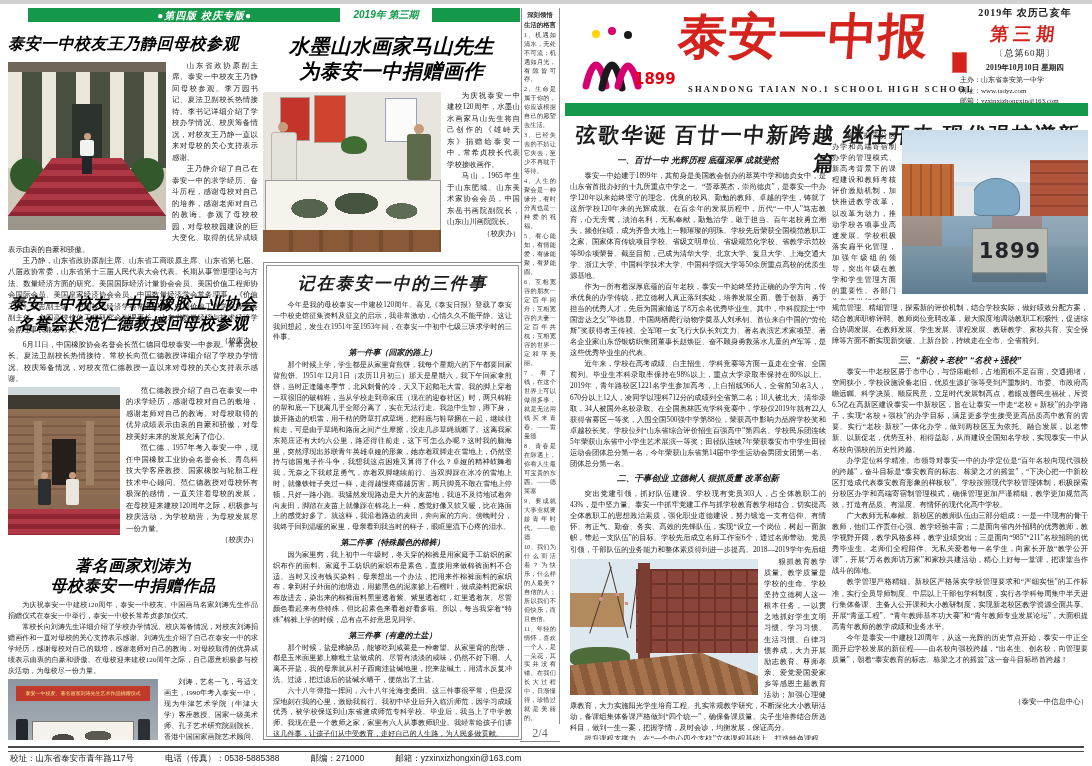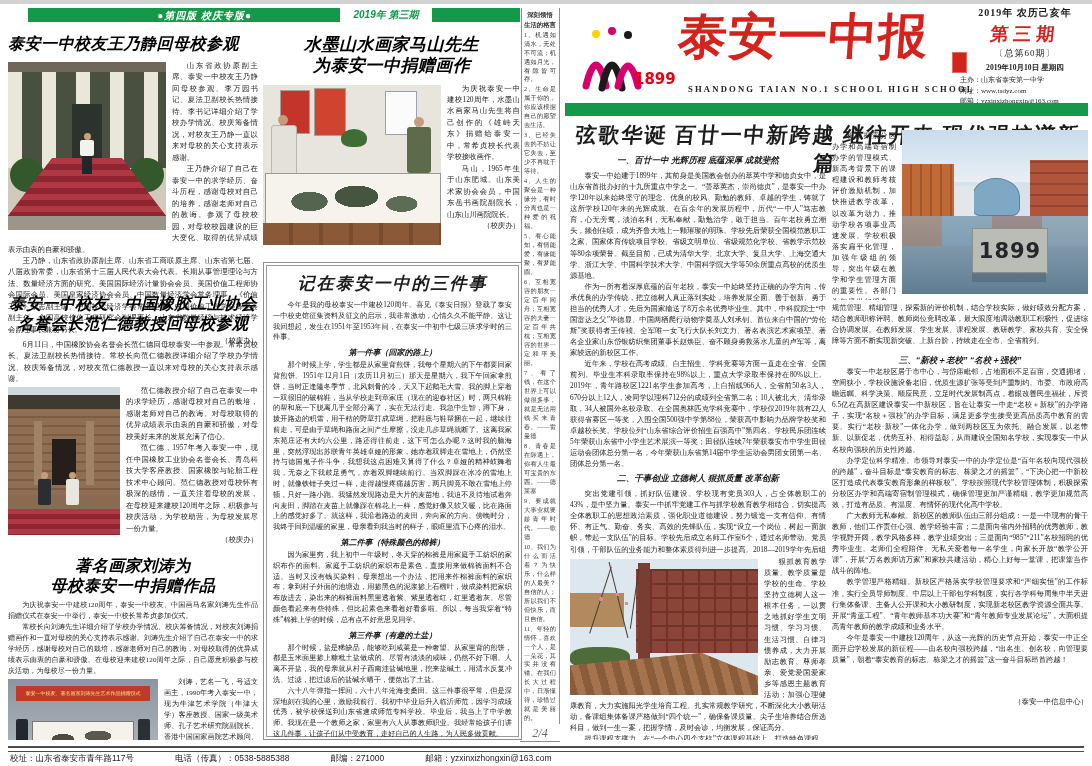--- a/index.html
+++ b/index.html
@@ -134,26 +134,26 @@
   .essay h2{margin:2px 0 5px 0;font-size:17px;text-align:center;letter-spacing:2px;}
   .essay .sub{font-size:8px;text-align:center;margin:4px 0 2px 0;}
   .essay p{font-size:7.2px;line-height:1.5;}
 
   
   .strip{position:absolute;left:523px;top:8px;width:34px;height:714px;overflow:hidden;
     font-size:6.2px;line-height:1.45;color:#333;padding:2px 1px;box-sizing:border-box;}
   .strip .mt{font-weight:700;text-align:center;font-size:6.4px;}
   .strip p{text-align:justify;margin-bottom:1px;}
   .pagemark{position:absolute;left:520px;top:726px;width:40px;text-align:center;
-    color:#6a6a6a;font-size:12px;font-style:italic;border-bottom:1px solid #8a8a8a;}
+    color:#6a6a6a;font-size:12px;border-bottom:1px solid #8a8a8a;}
 
   
   .foot-rule{position:absolute;left:8px;top:746px;width:1076px;height:3px;
     border-top:2px solid #4a4a4a;border-bottom:1px solid #4a4a4a;}
-  .foot-txt{position:absolute;left:10px;top:753px;width:760px;display:flex;gap:41px;
+  .foot-txt{position:absolute;left:10px;top:753px;width:760px;display:flex;gap:31px;
     font-size:8.5px;color:#222;font-family:"Liberation Sans",sans-serif;}
 
   
   .rp{position:absolute;left:560px;top:0;width:532px;height:766px;}
   .masthead-title{position:absolute;left:118px;top:10px;width:280px;color:#d3231c;
     font-size:49px;font-weight:700;letter-spacing:1px;line-height:1.1;white-space:nowrap;
     font-family:"Liberation Serif",serif;transform:skewX(-4deg);}
   .seal{position:absolute;left:392px;top:52px;width:15px;height:21px;background:#d3231c;
     box-shadow:inset 0 0 0 1px #e86a5e;}
   .mast-en{position:absolute;left:128px;top:84px;width:280px;font-size:8.6px;letter-spacing:2.2px;
@@ -251,21 +251,21 @@
         <div class="g1"></div>
         <div class="g2"></div>
 
       </div>
       <p class="ind">刘涛，艺名一飞，号适文画主，1990年考入泰安一中，现为牛津艺术学院（牛津大学）客座教授、国家一级美术师、孔子艺术研究院副院长、香港中国国家画院艺术顾问、文化部艺术人才库专家。本次捐赠作品共有两幅画作，一幅为《新征程》，另一幅为《飞跃》，寓示泰安一中在新时代踏上新征程，万马奔腾，飞跃发展，再创辉煌。</p>
 
     </div>
   </div>
 
   <div class="colB" style="top:34px;">
-    <div class="t1 hl tc" style="font-size:17px;">
+    <div class="t1 hl tc" style="font-size:20px;">
       <div>水墨山水画家马山先生</div>
       <div>为泰安一中捐赠画作</div>
     </div>
     <div class="body-txt jt" style="margin-top:6px;">
       <div class="ph phD">
         <div class="po1"></div>
         <div class="po2"></div>
         <div class="chartTop"></div>
         <div class="chart"></div>
         <div class="plant"></div>
@@ -347,21 +347,21 @@
       </div>
     </div>
     <div class="rp-green"></div>
 
     <div class="rp-head">弦歌华诞 百廿一中新跨越 继往开来 现代强校谱新篇</div>
 
     <div class="rp-colL clip" style="height:404px;">
       <div class="sec-head hl">一、百廿一中 光辉历程 底蕴深厚 成就斐然</div>
       <div class="body-txt jt">
         <p class="ind">泰安一中始建于1899年，其前身是美国教会创办的萃英中学和德贞女中，是山东省首批办好的十九所重点中学之一。“荟萃英杰，崇尚德贞”，是泰安一中办学120年以来始终坚守的理念。优良的校风、勤勉的教师、卓越的学生，铸就了这所学校120年来的光辉成就。在百余年的发展历程中，历代“一中人”笃志教育，心无旁骛，淡泊名利，无私奉献，勤勉治学，敢于担当。百年老校勇立潮头，频创佳绩，成为齐鲁大地上一颗璀璨的明珠。学校先后荣获全国模范教职工之家、国家体育传统项目学校、省级文明单位、省级规范化学校、省教学示范校等80余项荣誉。截至目前，已成为清华大学、北京大学、复旦大学、上海交通大学、浙江大学、中国科学技术大学、中国科学院大学等50余所重点高校的优质生源基地。</p>
-        <p class="ind">作为一所有着深厚底蕴的百年老校，泰安一中始终坚持正确的办学方向，传承优良的办学传统，把立德树人真正落到实处，培养发展全面、善于创新、勇于担当的优秀人才，先后为国家输送了8万余名优秀毕业生。其中，中科院院士“中国雷达之父”毕德显、中国两栖爬行动物学奠基人刘承钊、首位来自中国的“劳伦斯”奖获得者王传祯、全军唯一女飞行大队长刘文力、著名表演艺术家项堃、著名企业家山东岱银纺织集团董事长赵焕臣、奋不顾身勇救落水儿童的卢军等，离家较远的新校区工作。</p>
+        <p class="ind">作为一所有着深厚底蕴的百年老校，泰安一中始终坚持正确的办学方向，传承优良的办学传统，把立德树人真正落到实处，培养发展全面、善于创新、勇于担当的优秀人才，先后为国家输送了8万余名优秀毕业生。其中，中科院院士“中国雷达之父”毕德显、中国两栖爬行动物学奠基人刘承钊、首位来自中国的“劳伦斯”奖获得者王传祯、全军唯一女飞行大队长刘文力、著名表演艺术家项堃、著名企业家山东岱银纺织集团董事长赵焕臣、奋不顾身勇救落水儿童的卢军等，是这些优秀毕业生的代表。</p>
         <p class="ind">近年来，学校在高考成绩、自主招生、学科竞赛等方面一直走在全省、全国前列。毕业生本科录取率保持在98%以上，重点大学录取率保持在80%以上。2019年，青年路校区1221名学生参加高考，上自招线966人，全省前50名3人，670分以上12人，凌同学以理科712分的成绩列全省第二名；10人被北大、清华录取，34人被国外名校录取。在全国奥林匹克学科竞赛中，学校仅2019年就有22人获得省赛区一等奖，入围全国500强中学第88位，荣获高中影响力品牌学校奖和卓越校长奖。学校位列“山东省综合评价招生百强高中”第四名。学校民乐团连续5年荣获山东省中小学生艺术展演一等奖；田径队连续7年荣获泰安市中学生田径运动会团体总分第一名，今年荣获山东省第14届中学生运动会男团女团第一名、团体总分第一名。</p>
         <div class="sec-head hl">二、干事创业 立德树人 狠抓质量 改革创新</div>
         <p class="ind">突出党建引领，抓好队伍建设。学校现有党员303人，占全体教职工的43%，是中坚力量。泰安一中抓牢党建工作与抓学校教育教学相结合，切实提高全体教职工的思想政治素质，强化职业道德建设，努力锻造一支有信仰、有情怀、有正气、勤奋、务实、高效的先锋队伍，实现“设立一个岗位，树起一面旗帜，带起一支队伍”的目标。学校先后成立名师工作室6个，通过名师带动、党员引领，干部队伍的业务能力和整体素质得到进一步提高。2018—2019学年先后组织党员教师示范课216节，党员参加志愿服务活动400余人次。2017年泰安一中新校区启用以来，120余名党员克服种种困难，主动申请到交通不便、离家较远的新校区工作，为新校区的建设发展做出了突出贡献。</p>
       </div>
     </div>
     <div class="rp-colL clip" style="top:556px;height:184px;">
       <div class="body-txt jt">
         <div class="ph phF">
           <div class="bldg"></div>
           <div class="frame"></div>

